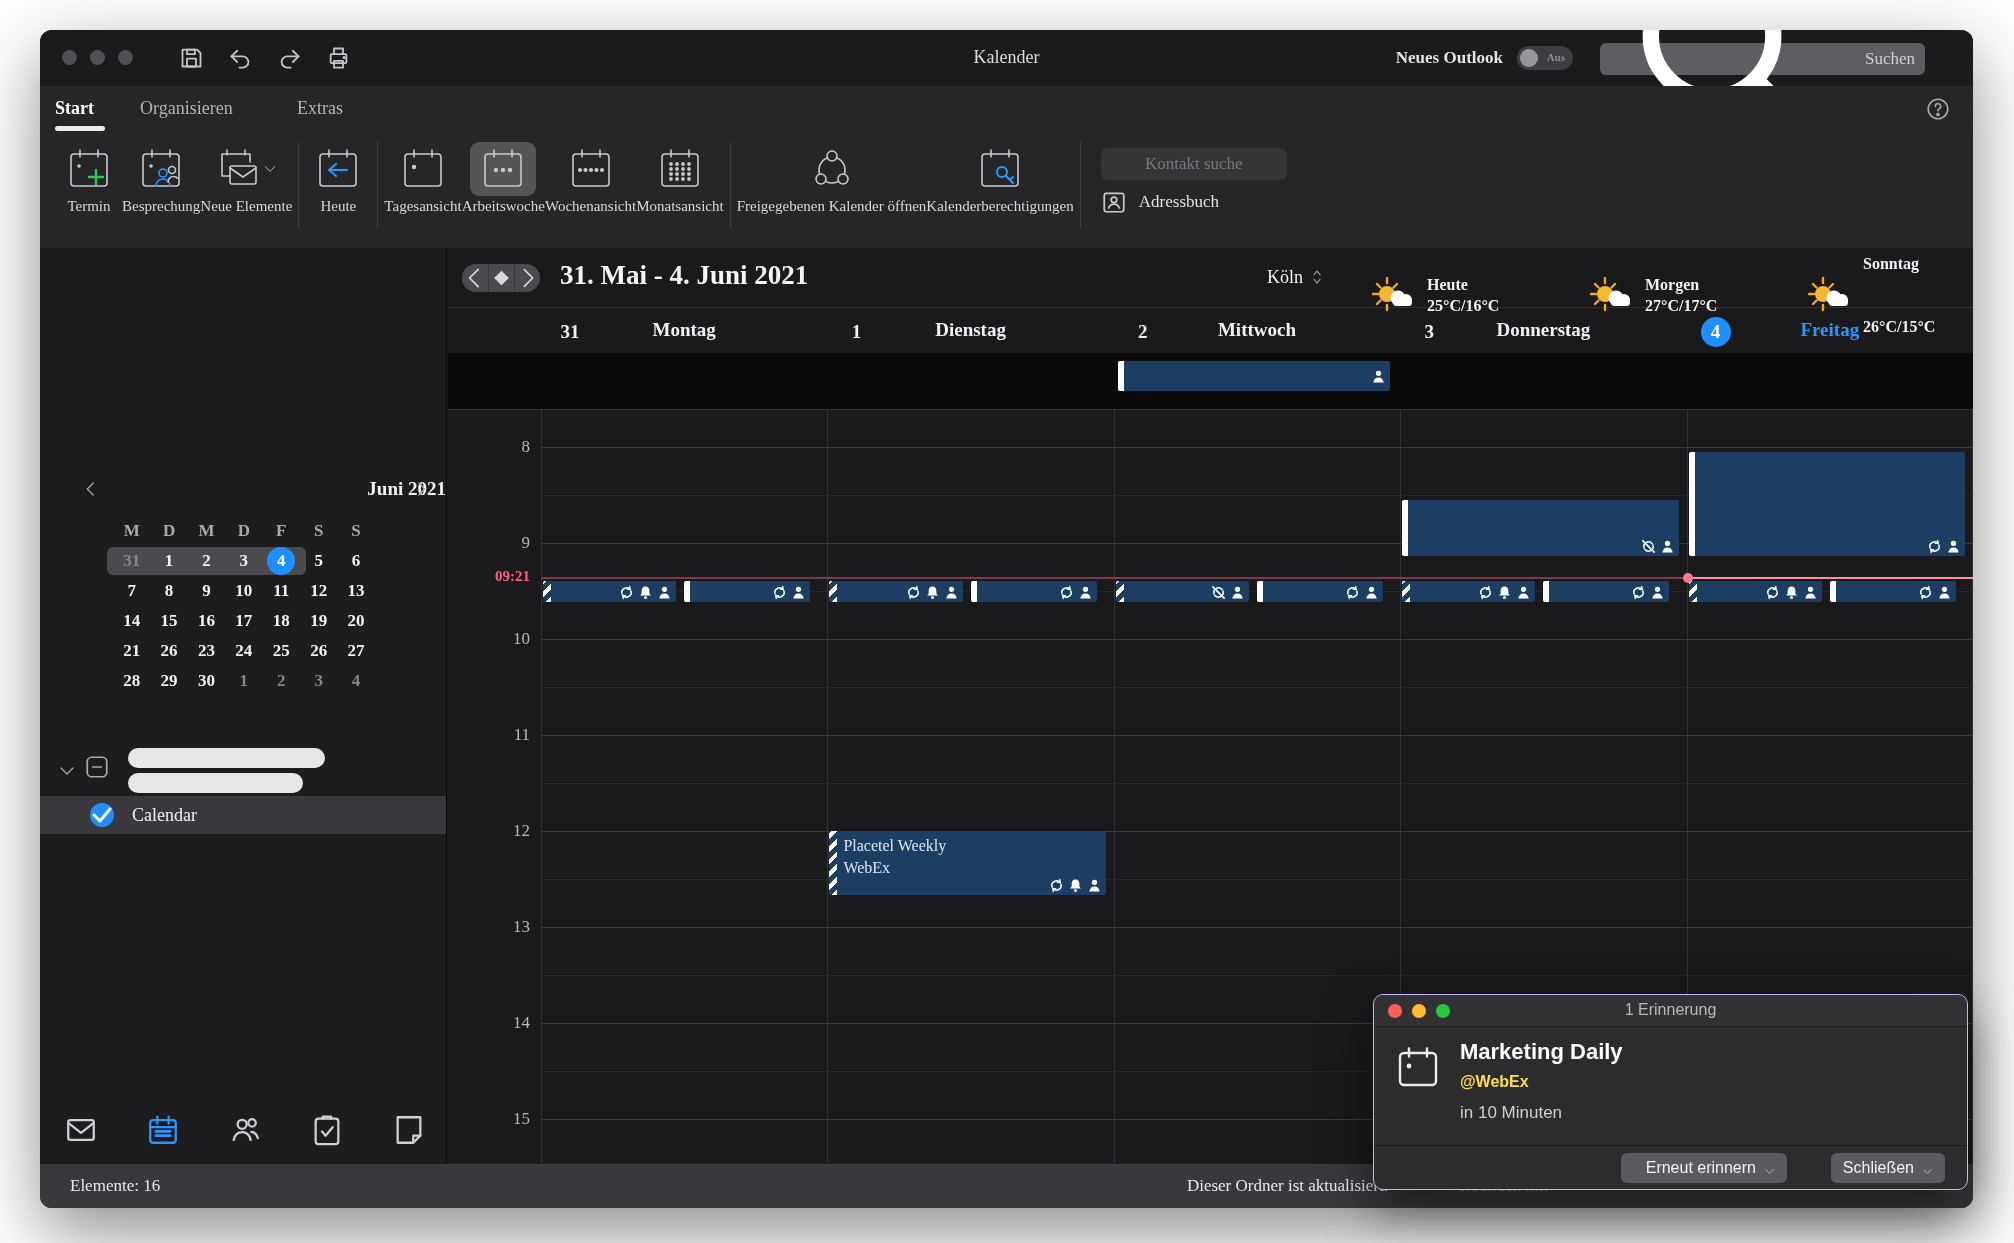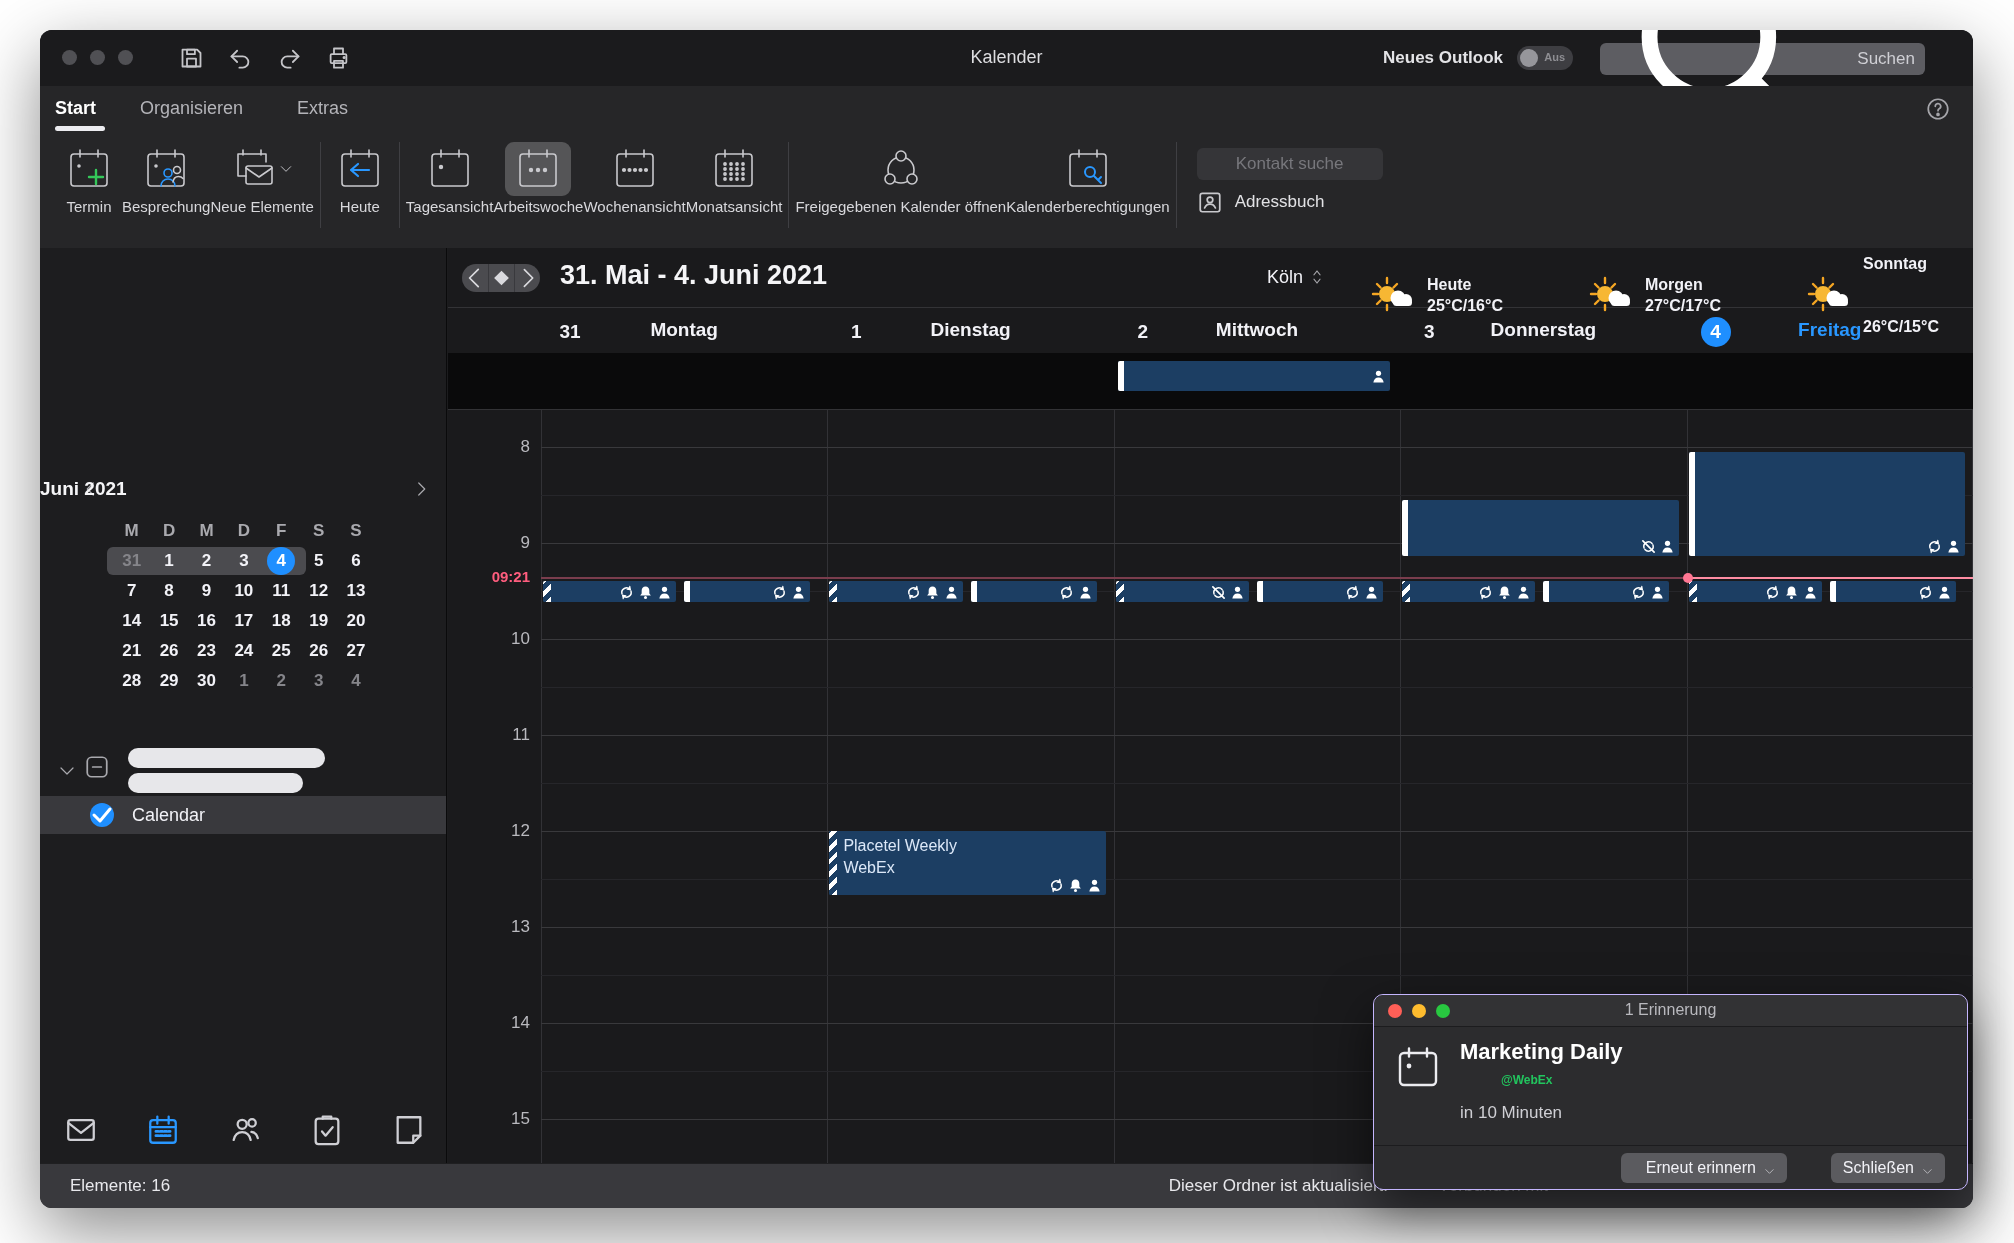--- a/index.html
+++ b/index.html
@@ -3,21 +3,21 @@
 <meta charset="utf-8">
 <style>
   * { margin:0; padding:0; box-sizing:border-box; }
   html,body { background:#fff; }
   body { font-family:"Liberation Sans","DejaVu Sans",sans-serif; }
   .stage { position:relative; width:2014px; height:1243px; background:#fff; overflow:hidden; }
 
   
   .win { position:absolute; left:40px; top:30px; width:1933px; height:1178px;
          background:#1c1c1e; border-radius:12px; box-shadow:0 24px 70px rgba(0,0,0,.45);
-         overflow:hidden; }
+         overflow:hidden;font-family:Liberation Serif, serif; }
 
   
   .titlebar { position:absolute; left:0; top:0; width:100%; height:56px; background:#1b1b1d; }
   .lights { position:absolute; left:22px; top:20px; display:flex; gap:13px; }
   .light { width:15px; height:15px; border-radius:50%; background:#505054; }
   .tb-icons { position:absolute; left:138px; top:14px; display:flex; gap:22px; color:#c5c5c9; }
   .tb-icons svg { width:27px; height:27px; }
   .win-title { position:absolute; left:0; right:0; top:17px; text-align:center; color:#dddde0; font-size:18px; }
   .toggle-wrap { position:absolute; top:16px; right:400px; display:flex; align-items:center; gap:14px; color:#e3e3e6; font-size:17px; font-weight:600;}
   .toggle { width:56px; height:24px; border-radius:13px; background:#3e3e42; position:relative; }
@@ -45,21 +45,21 @@
   .rbtn .rlabel { font-size:15px; margin-top:2px; text-align:right; line-height:1.15; }
   .rbtn svg { width:46px; height:46px; color:#c9c9cd; }
   .vgroup { display:flex; flex-direction:column; gap:9px; padding:8px 0 0 14px; }
   .disabled-field { width:186px; height:32px; background:#353538; border-radius:6px; color:#77777c;
                     font-size:17px; display:flex; align-items:center; justify-content:center; }
   .hbtn { display:flex; align-items:center; gap:12px; color:#e2e2e5; font-size:17px; }
   .hbtn svg { width:26px; height:26px; color:#c9c9cd; }
 
   
   .sidebar { position:absolute; left:0; top:218px; width:407px; bottom:45px; background:#1d1d1f; border-right:1px solid #0a0a0b; }
-  .minical-title { position:absolute; left:0; width:100%; top:230px; text-align:left; color:#f5f5f7; font-size:19px; font-weight:700; }
+  .minical-title { position:absolute; left:0; width:100%; top:230px; text-align:right; color:#f5f5f7; font-size:19px; font-weight:700; }
   .mc-chev { position:absolute; top:232px; width:18px; height:18px; color:#a9a9ae; }
   .mc-grid { position:absolute; left:73px; top:268px; width:262px; }
   .mc-row { position:relative; height:30px; display:flex; }
   .mc-cell { width:37.4px; text-align:center; line-height:30px; font-size:17px; color:#f2f2f7; font-weight:600; position:relative; z-index:1; }
   .mc-cell.hdr { color:#a9a9ae; font-weight:600; }
   .mc-cell.dim { color:#85858a; }
   .mc-pill { position:absolute; left:-6px; top:1px; width:199px; height:28px; background:#4b4b4f; border-radius:6px; z-index:0; }
   .mc-today { position:absolute; left:50%; top:50%; transform:translate(-50%,-50%); width:28px; height:28px;
               background:#1f8fff; border-radius:50%; color:#fff; line-height:28px; z-index:-0; }
   .acct { position:absolute; left:0; top:500px; width:100%; }
@@ -124,21 +124,21 @@
   
   .popup { position:absolute; left:1373px; top:994px; width:595px; height:196px; background:#2c2c2e; border-radius:10px;
            box-shadow:0 18px 50px rgba(0,0,0,.55); border:1px solid #c4b5fd; }
   .popup .ptitle { position:absolute; left:0; top:0; width:100%; height:32px; background:#323234; border-bottom:1px solid #1c1c1e;
                    border-radius:10px 10px 0 0; }
   .popup .plights { position:absolute; left:14px; top:9px; display:flex; gap:10px; }
   .plight { width:14px; height:14px; border-radius:50%; }
   .popup .ptext { position:absolute; left:0; width:100%; top:6px; text-align:center; color:#b9b9be; font-size:16px; }
   .popup .calicon { position:absolute; left:22px; top:50px; width:44px; height:44px; color:#ececf0; }
   .popup .ev-title { position:absolute; left:86px; top:44px; color:#fff; font-size:22px; font-weight:700; }
-  .popup .ev-loc { position:absolute; left:86px; top:78px; color:#22c55e; font-size:12px; font-weight:700;margin-left:41px; }
+  .popup .ev-loc { position:absolute; left:86px; top:78px; color:#fde047; font-size:16px; font-weight:700; }
   .popup .ev-time { position:absolute; left:86px; top:108px; color:#cfcfd4; font-size:17px; }
   .popup .psep { position:absolute; left:0; right:0; top:150px; height:1px; background:#1c1c1e; }
   .pbtn { position:absolute; top:158px; height:30px; background:#5b5b5f; border-radius:6px; color:#f2f2f7; font-size:16px;
           display:flex; align-items:center; justify-content:center; gap:8px; padding:0 12px; }
   .pbtn svg { width:11px; height:11px; color:#d3d3d7; }
 </style>
 </head>
 <body>
 
 <div class="stage">

